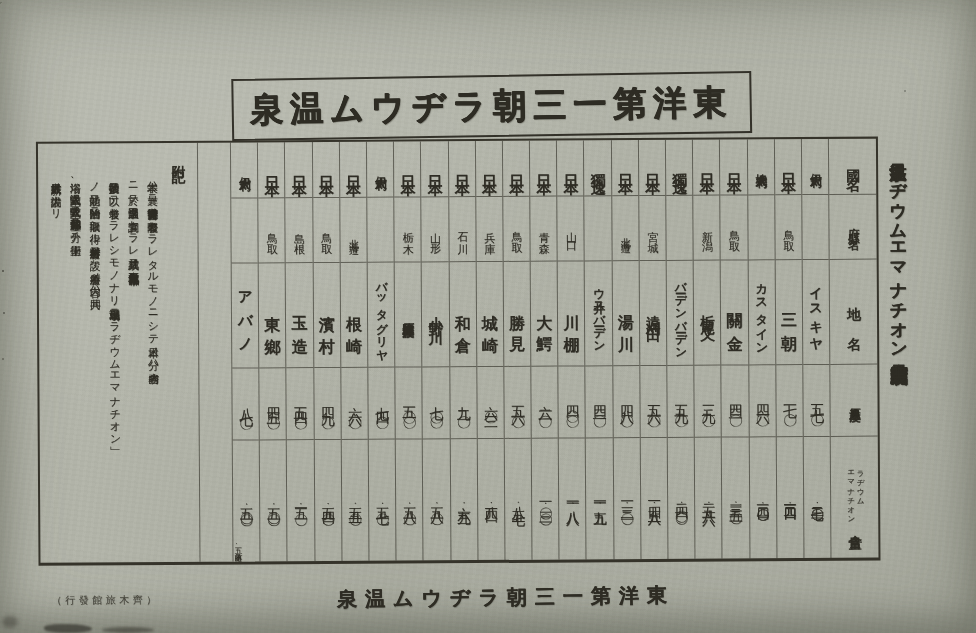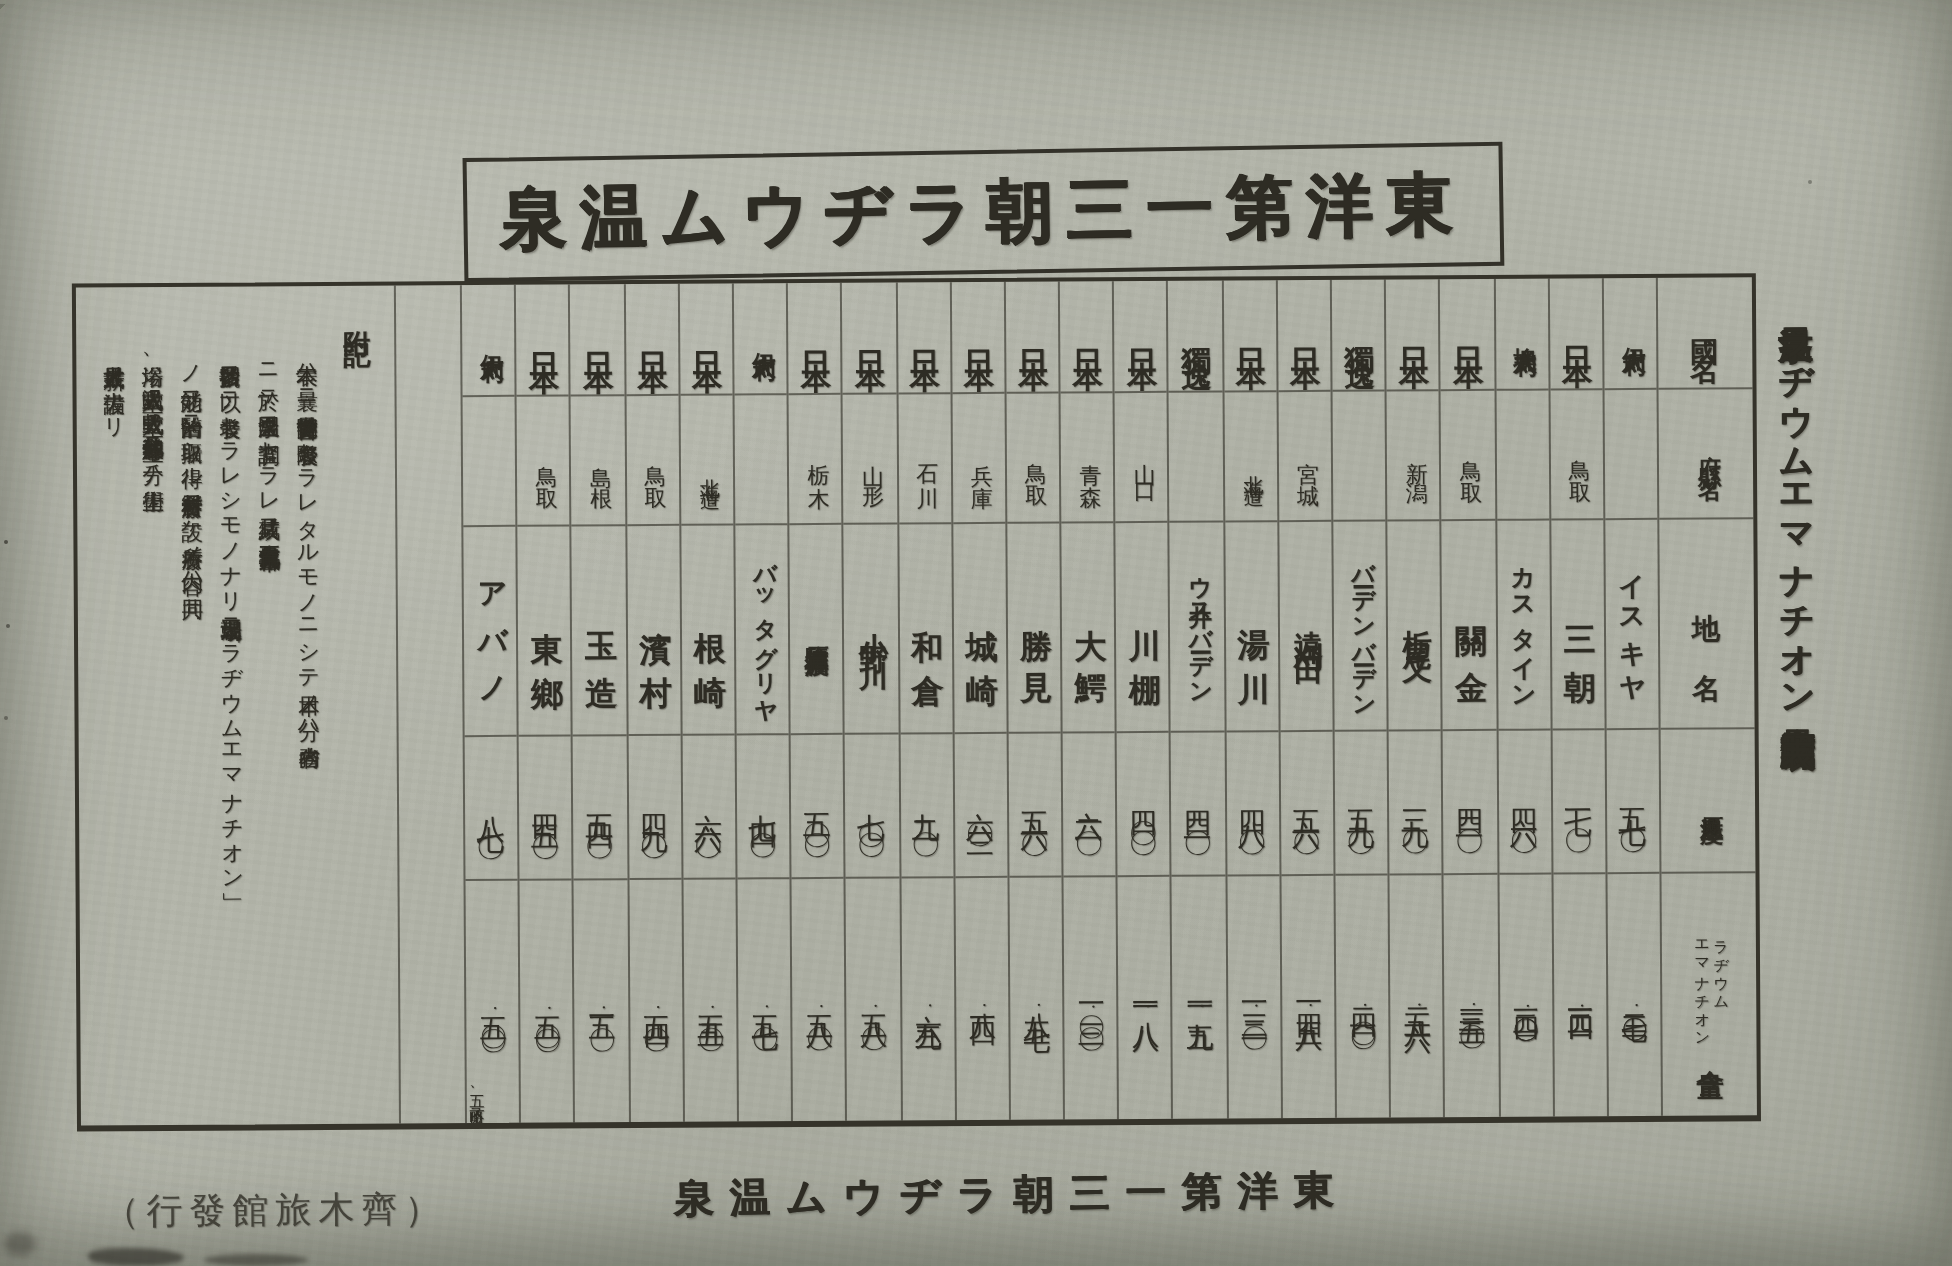--- a/index.html
+++ b/index.html
@@ -5,21 +5,21 @@
   :root{
     --paper:#b3b5aa;
     --ink:#2e2c24;
     --line:rgba(45,43,35,.62);
     --border:#35332a;
   }
   html,body{margin:0;padding:0;}
   body{width:976px;height:633px;overflow:hidden;background:#9ea western;}
   .page{
     position:relative;width:976px;height:633px;overflow:hidden;
-    font-family:Liberation Sans, sans-serif;
+    font-family:Liberation Serif, serif;
     color:var(--ink);
     background-color:var(--paper);
     background-image:
       radial-gradient(ellipse at 18% 22%, rgba(255,255,255,.07), transparent 42%),
       radial-gradient(ellipse at 78% 38%, rgba(92,96,82,.08), transparent 46%),
       radial-gradient(ellipse at 40% 88%, rgba(84,88,72,.10), transparent 44%),
       radial-gradient(ellipse at 95% 90%, rgba(70,74,60,.12), transparent 38%),
       repeating-linear-gradient(7deg, rgba(118,122,106,.045) 0 2px, transparent 2px 5px),
       repeating-linear-gradient(97deg, rgba(236,238,226,.05) 0 3px, transparent 3px 7px);
     box-shadow: inset 0 0 70px rgba(58,60,48,.38), inset 0 -14px 30px rgba(52,54,44,.25);
@@ -107,21 +107,21 @@
 
   
   .footer-title{
     position:absolute;left:318px;top:584px;width:372px;text-align:center;
     font-size:20px;font-weight:bold;letter-spacing:8px;white-space:nowrap;
     transform:rotate(-0.4deg);
     text-shadow:0.5px 0 0 currentColor,0.8px 0.8px 1px rgba(38,36,28,.35);
   }
   .footer-publisher{
     position:absolute;left:50px;top:591px;
-    font-size:18px;letter-spacing:3.5px;opacity:.8;white-space:nowrap;
+    font-size:10px;letter-spacing:3.5px;opacity:.8;white-space:nowrap;
   }
 
   
   .artifact{position:absolute;pointer-events:none;}
   .scratch-tl{left:0;top:2px;width:18px;height:18px;
     background:linear-gradient(135deg, rgba(40,40,32,.45) 0 2px, transparent 2px);
     opacity:.5;}
   .smudge-b1{left:44px;top:624px;width:48px;height:9px;background:rgba(30,28,22,.55);
     border-radius:40% 60% 50% 50%;filter:blur(1.2px);}
   .smudge-b2{left:102px;top:627px;width:52px;height:6px;background:rgba(30,28,22,.45);

